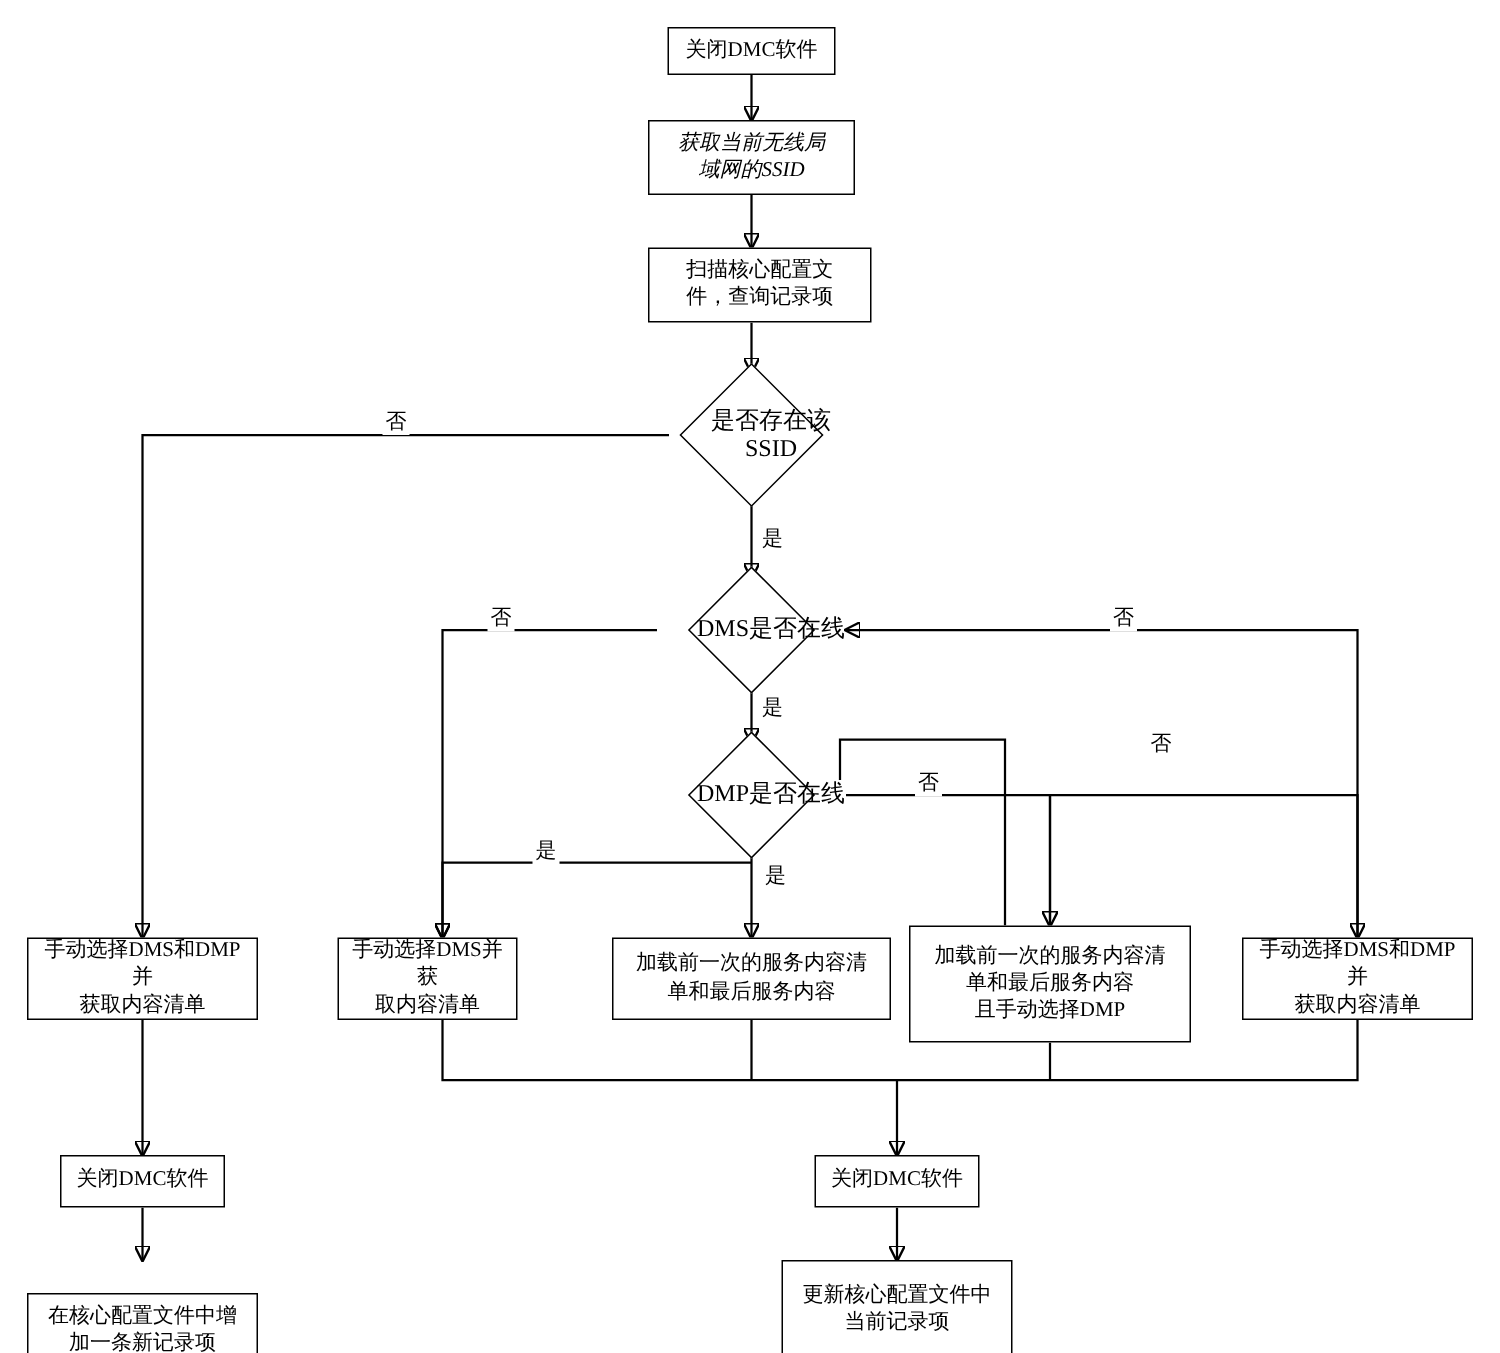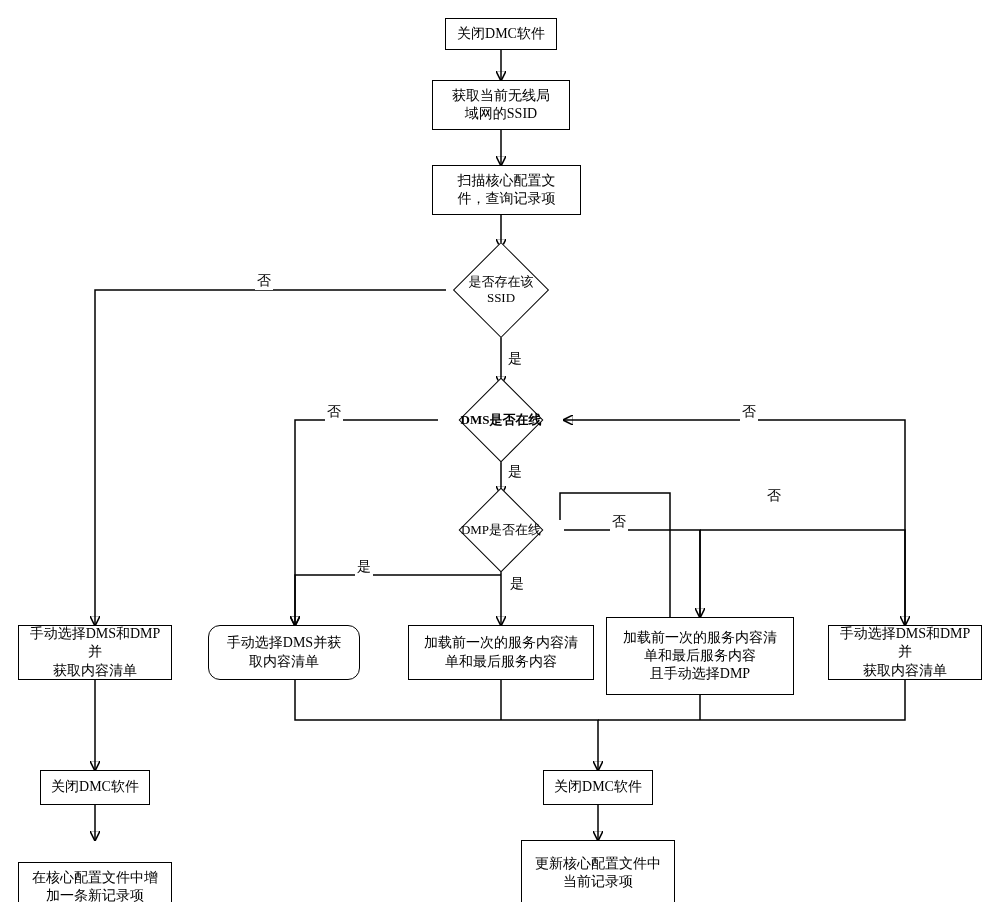--- a/index.html
+++ b/index.html
@@ -28,28 +28,28 @@
     position: absolute;
   }
   .diamond {
     border: 1.5px solid black;
     background: white;
     transform: rotate(45deg);
     box-sizing: border-box;
   }
   .diamond-text {
     position: absolute;
-    top: 0; left: 0;
+    top: 0; left: 13px;
     width: 100%; height: 100%;
     display: flex;
     align-items: center;
     justify-content: center;
     text-align: center;
     line-height: 1.2;
-    font-size: 13px;
+    font-size: 16px;
   }
   .label {
     position: absolute;
     font-size: 14px;
     background: white;
     padding: 0 2px;
   }
   svg.connector {
     position: absolute;
     top: 0;
@@ -110,54 +110,54 @@
   <line x1="700" y1="695" x2="700" y2="720"></line>
   <polyline points="905,680 905,720 598,720"></polyline>
 
   <line x1="598" y1="805" x2="598" y2="840" marker-end="url(#arrow)"></line>
 </svg>
 
 <div class="box" style="left:445px; top:18px; width:112px; height:32px;">
     <span>关闭DMC软件</span>
   </div>
 
-<div class="box" style="left:432px; top:80px; width:138px; height:50px;">
+<div class="box" style="left:432px; top:80px; width:138px; height:50px;font-style:italic;">
     <span>获取当前无线局<br>域网的SSID</span>
   </div>
 
 <div class="box" style="left:432px; top:165px; width:149px; height:50px;">
     <span>扫描核心配置文<br>件，查询记录项</span>
   </div>
 
 <div class="diamond-wrap" style="left:446px; top:248px; width:110px; height:84px;">
   <div class="diamond" style="width:68px; height:68px; margin:8px 21px;"></div>
   <div class="diamond-text">
       <span>是否存在该<br>SSID</span>
     </div>
 </div>
 
-<div class="diamond-wrap" style="left:438px; top:385px; width:126px; height:70px;font-weight:bold;">
+<div class="diamond-wrap" style="left:438px; top:385px; width:126px; height:70px;">
   <div class="diamond" style="width:60px; height:60px; margin:5px 33px;"></div>
   <div class="diamond-text">
       <span>DMS是否在线</span>
     </div>
 </div>
 
 <div class="diamond-wrap" style="left:438px; top:495px; width:126px; height:70px;">
   <div class="diamond" style="width:60px; height:60px; margin:5px 33px;"></div>
   <div class="diamond-text">
       <span>DMP是否在线</span>
     </div>
 </div>
 
 <div class="box" style="left:18px; top:625px; width:154px; height:55px;">
     <span>手动选择DMS和DMP并<br>获取内容清单</span>
   </div>
 
-<div class="box" style="left:208px; top:625px; width:152px; height:55px;border-radius:12px;">
+<div class="box" style="left:225px; top:625px; width:120px; height:55px;">
     <span>手动选择DMS并获<br>取内容清单</span>
   </div>
 
 <div class="box" style="left:408px; top:625px; width:186px; height:55px;">
     <span>加载前一次的服务内容清<br>单和最后服务内容</span>
   </div>
 
 <div class="box" style="left:606px; top:617px; width:188px; height:78px;">
     <span>加载前一次的服务内容清<br>单和最后服务内容<br>且手动选择DMP</span>
   </div>

